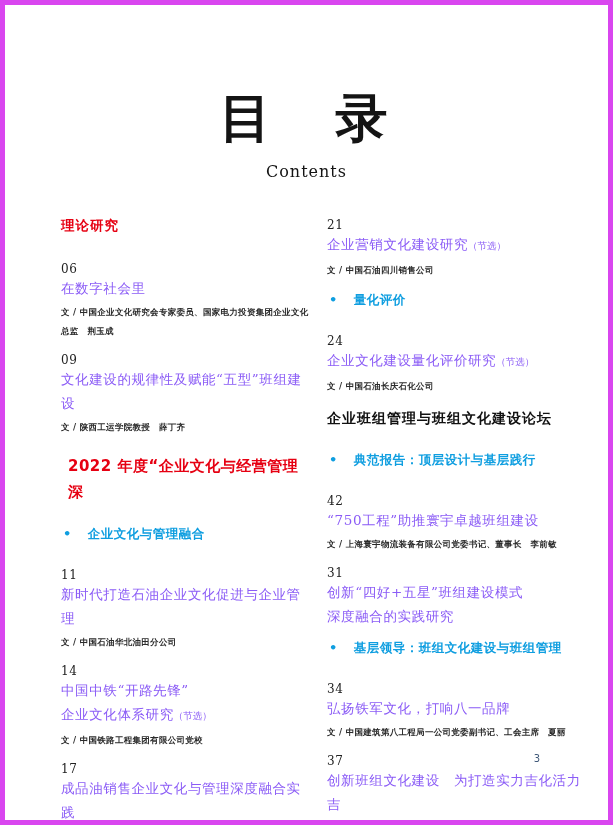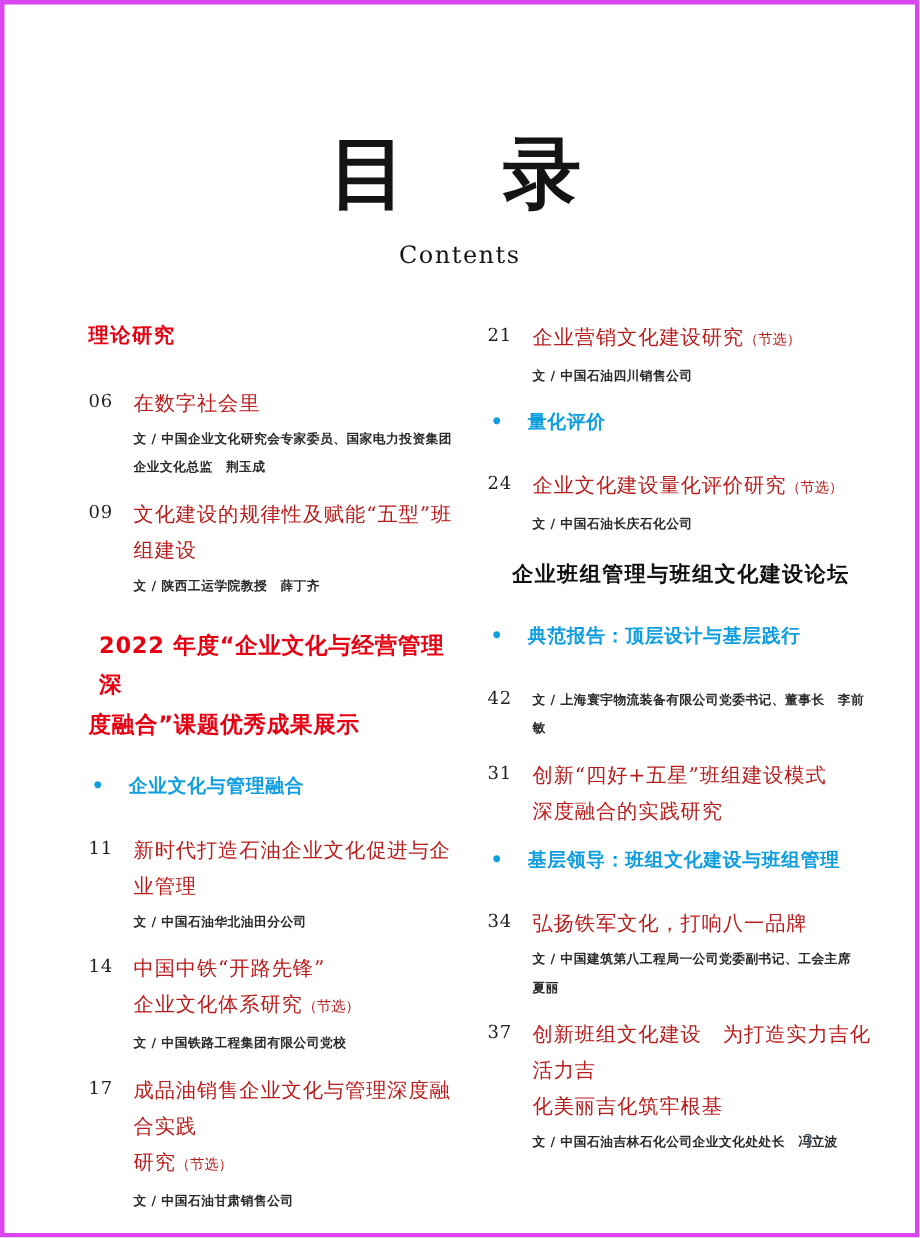--- a/index.html
+++ b/index.html
@@ -1,49 +1,49 @@
 <!DOCTYPE html>
 <html><head>
 <meta charset="utf-8">
 <style>
   html,body{margin:0;padding:0;background:#ffffff;}
   .page{
     width:613px;height:825px;box-sizing:border-box;position:relative;
-    background:#ffffff;border:3px solid #d946ef;overflow:hidden;
+    background:#ffffff;border:5px solid #d946ef;overflow:hidden;
     font-family:"DejaVu Serif","Liberation Serif",serif;color:#1c1c1c;
   }
   .title-cn{
     margin-top:84px;text-align:center;font-size:52px;line-height:1.1;
     font-weight:600;letter-spacing:6px;color:#141414;
   }
   .title-en{
     margin-top:16px;text-align:center;font-size:16px;color:#141414;letter-spacing:1px;
   }
   .columns{display:flex;margin:34px 34px 0 56px;gap:18px;}
   .col{flex:none;}
   .col-0{width:248px;}
   .col-1{width:258px;}
 
   .heading{font-family:"DejaVu Sans","Liberation Sans",sans-serif;font-weight:700;}
   .heading.red-small{color:#e60012;font-size:13.5px;margin:2px 0 24px 0;letter-spacing:1px;}
   .heading.red-big{color:#e60012;font-size:15px;line-height:1.75;margin:16px 0 20px 0;letter-spacing:0.5px;}
   .heading.red-big .hline:first-child{padding-left:7px;}
-  .heading.black{color:#111;font-size:14px;margin:14px 0 24px 0;letter-spacing:1px;text-align:center;}
+  .heading.black{color:#111;font-size:14px;margin:14px 0 24px 0;letter-spacing:1px;}
 
   .bullet{
     display:flex;align-items:baseline;margin:12px 0 22px 2px;
     font-family:"DejaVu Sans","Liberation Sans",sans-serif;
     color:#0f9ee0;font-weight:700;font-size:12.5px;letter-spacing:0.5px;
   }
   .bullet .dot{font-size:13px;margin-right:16px;}
 
-  .entry{display:flex;margin-bottom:9px;}
+  .entry{display:flex;margin-bottom:9px;flex-direction:column;}
   .entry .num{width:30px;flex:none;font-size:12px;padding-top:3px;letter-spacing:0.5px;color:#222;}
   .entry .body{flex:1;min-width:0;}
-  .entry .line{font-size:13.5px;line-height:24px;letter-spacing:0.6px;color:#b91c1c;}
+  .entry .line{font-size:13.5px;line-height:24px;letter-spacing:0.6px;color:#8b5cf6;}
   .entry .note{font-size:9.5px;letter-spacing:0;}
   .entry .byline{
     font-size:8.5px;font-weight:700;line-height:19px;color:#2b2b2b;
     margin-top:3px;letter-spacing:0.3px;
   }
   .page-number{
     position:absolute;right:68px;bottom:56px;font-size:10px;color:#3f5878;
     font-family:"DejaVu Sans","Liberation Sans",sans-serif;
   }
 </style>
@@ -67,21 +67,20 @@
         </div>
         <div class="entry">
           <div class="num">09</div>
           <div class="body">
             <div class="line"><span>文化建设的规律性及赋能“五型”班组建设</span></div>
             <div class="byline">文 / 陕西工运学院教授　薛丁齐</div>
           </div>
         </div>
         <div class="heading red-big">
           <div class="hline">2022 年度“企业文化与经营管理深</div>
-          <div class="hline">度融合”课题优秀成果展示</div>
         </div>
         <div class="bullet">
           <span class="dot">•</span>
           <span>企业文化与管理融合</span>
         </div>
         <div class="entry">
           <div class="num">11</div>
           <div class="body">
             <div class="line"><span>新时代打造石油企业文化促进与企业管理</span></div>
             <div class="byline">文 / 中国石油华北油田分公司</div>
@@ -126,20 +125,21 @@
         <div class="heading black">
           <div class="hline">企业班组管理与班组文化建设论坛</div>
         </div>
         <div class="bullet">
           <span class="dot">•</span>
           <span>典范报告：顶层设计与基层践行</span>
         </div>
         <div class="entry">
           <div class="num">42</div>
           <div class="body">
+            <div class="line"><span>“750工程”助推寰宇卓越班组建设</span></div>
             <div class="byline">文 / 上海寰宇物流装备有限公司党委书记、董事长　李前敏</div>
           </div>
         </div>
         <div class="entry">
           <div class="num">31</div>
           <div class="body">
             <div class="line"><span>创新“四好+五星”班组建设模式</span></div>
             <div class="line"><span>深度融合的实践研究</span></div>
           </div>
         </div>

